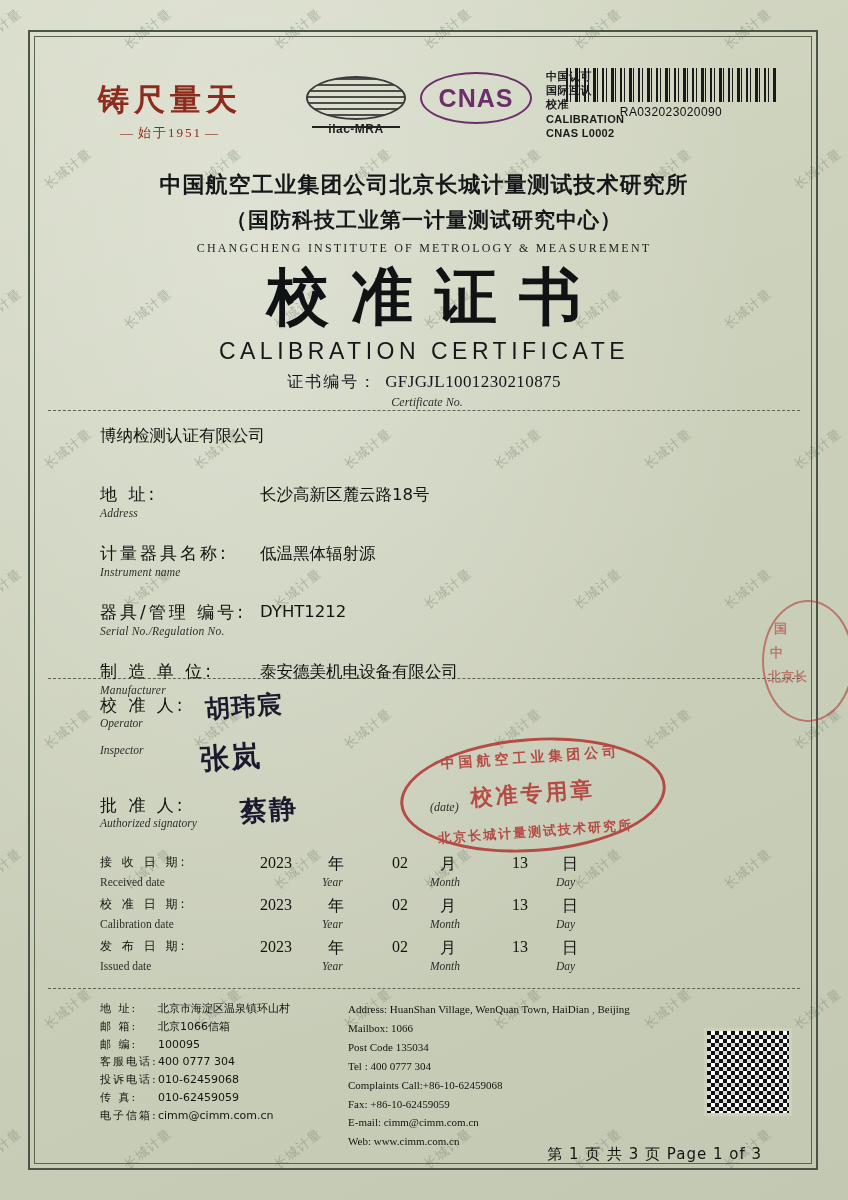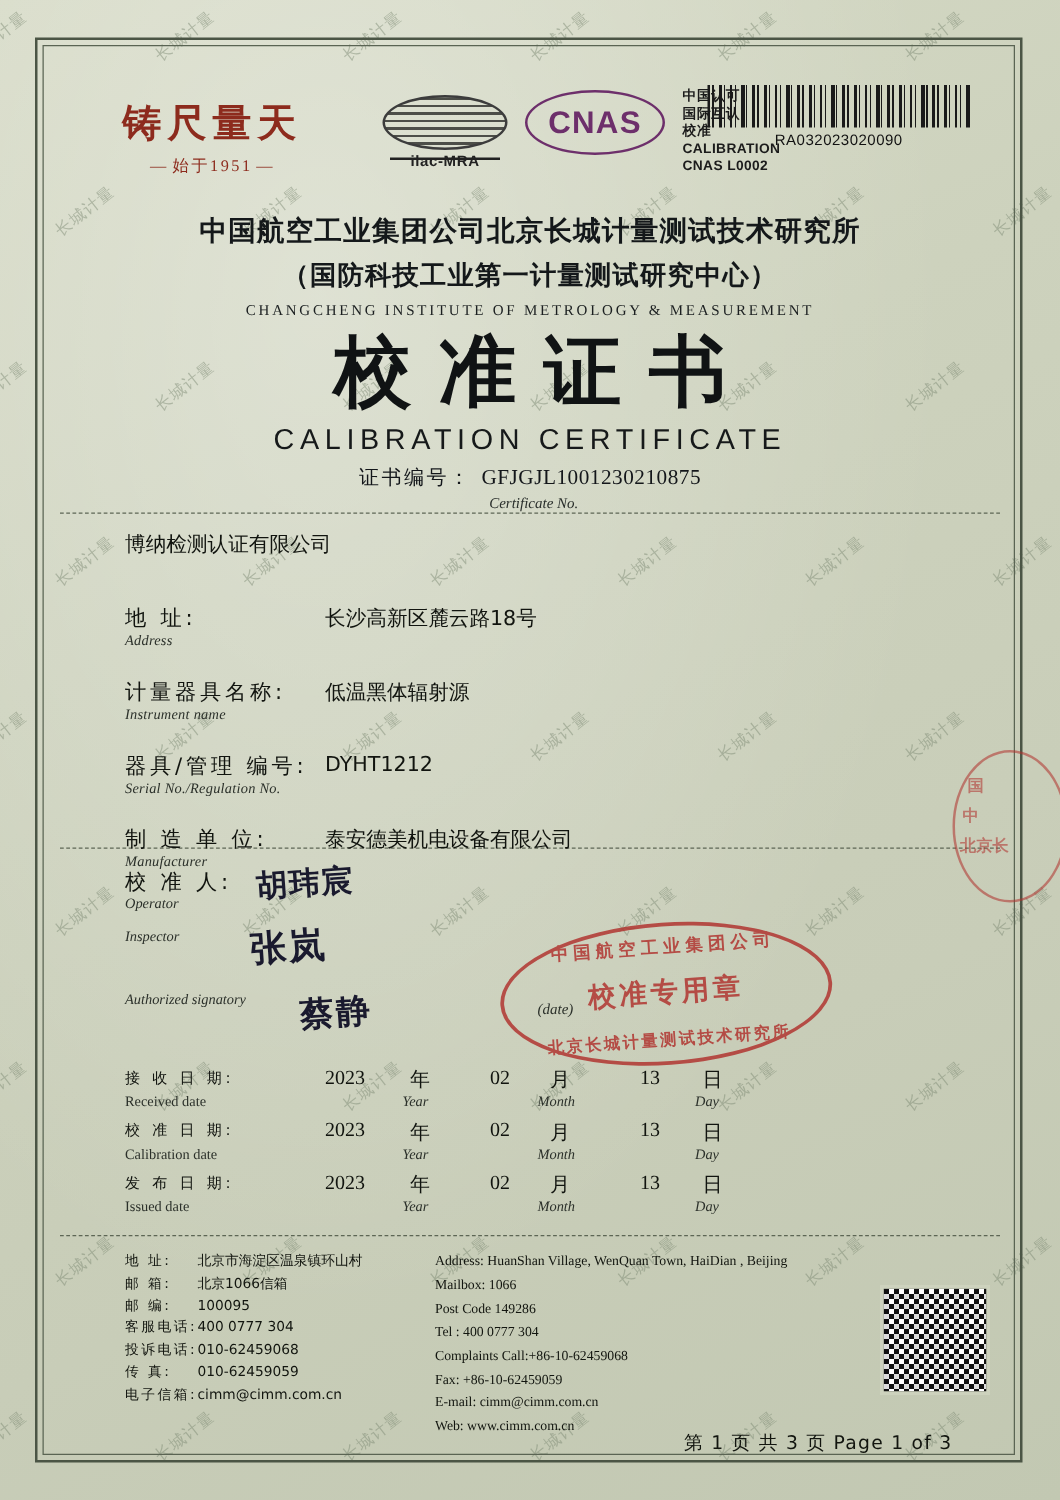--- a/index.html
+++ b/index.html
@@ -700,20 +700,21 @@
     <div class="sign">
       <div class="lab">校 准 人:</div>
       <div class="lab-en">Operator</div>
       <div class="handwrite hw1">胡玮宸</div>
     </div>
     <div class="sign">
       <div class="lab-en">Inspector</div>
       <div class="handwrite hw2">张岚</div>
     </div>
     <div class="sign">
+      <div class="lab">批 准 人:</div>
       <div class="lab-en">Authorized signatory</div>
       <div class="handwrite hw3">蔡静</div>
     </div>
   </div>
 
   <div class="stamp">
     <div class="arc-top">中国航空工业集团公司</div>
     <div class="center">校准专用章</div>
     <div class="arc-bottom">北京长城计量测试技术研究所</div>
   </div>
@@ -770,21 +771,21 @@
         <div><span class="k">邮    箱:</span><span>北京1066信箱</span></div>
         <div><span class="k">邮    编:</span><span>100095</span></div>
         <div><span class="k">客服电话:</span><span>400 0777 304</span></div>
         <div><span class="k">投诉电话:</span><span>010-62459068</span></div>
         <div><span class="k">传    真:</span><span>010-62459059</span></div>
         <div><span class="k">电子信箱:</span><span>cimm@cimm.com.cn</span></div>
       </div>
     <div class="foot-en" id="foot-en">
         <div>Address:  HuanShan Village, WenQuan Town, HaiDian , Beijing</div>
         <div>Mailbox: 1066</div>
-        <div>Post Code   149286</div>
+        <div>Post Code   135034</div>
         <div>Tel : 400 0777 304</div>
         <div>Complaints Call:+86-10-62459068</div>
         <div>Fax:  +86-10-62459059</div>
         <div>E-mail:  cimm@cimm.com.cn</div>
         <div>Web:  www.cimm.com.cn</div>
       </div>
     <div class="qr"></div>
   </div>
 
   <div class="pageno">第 1 页 共 3 页  Page 1 of 3</div>

